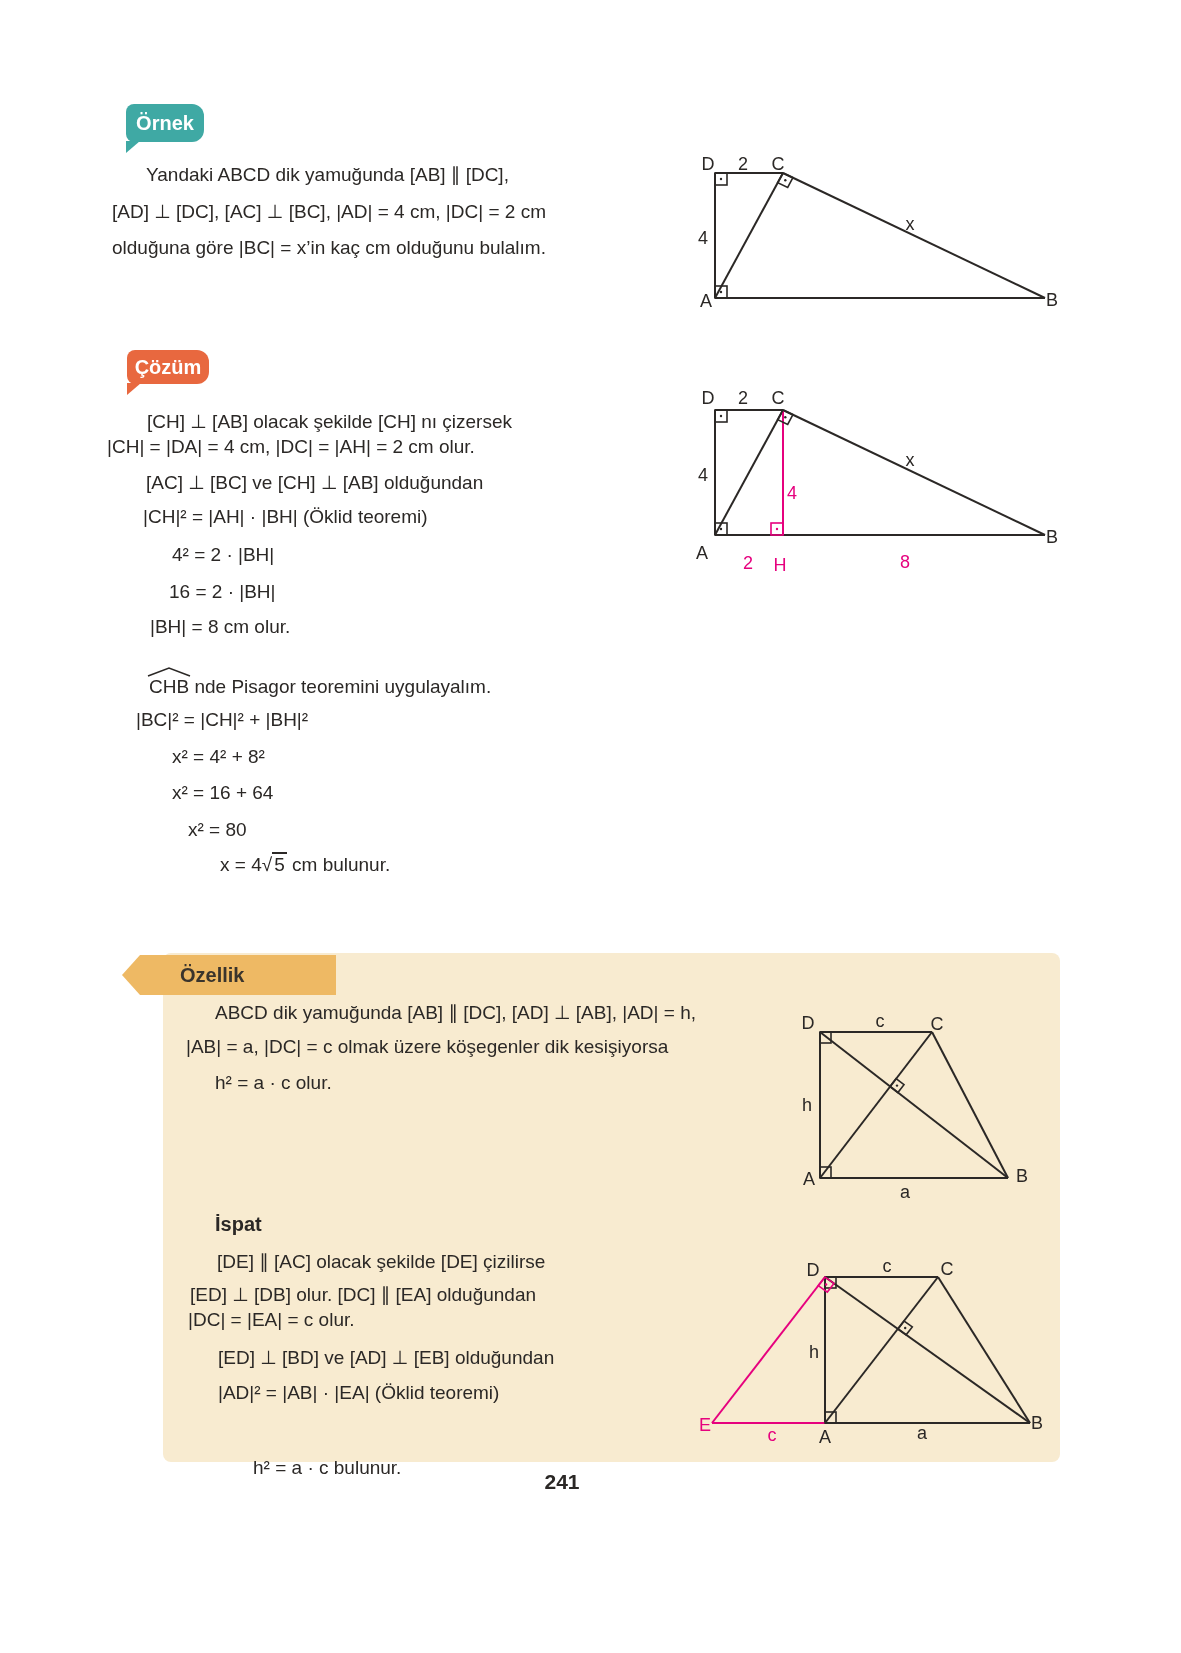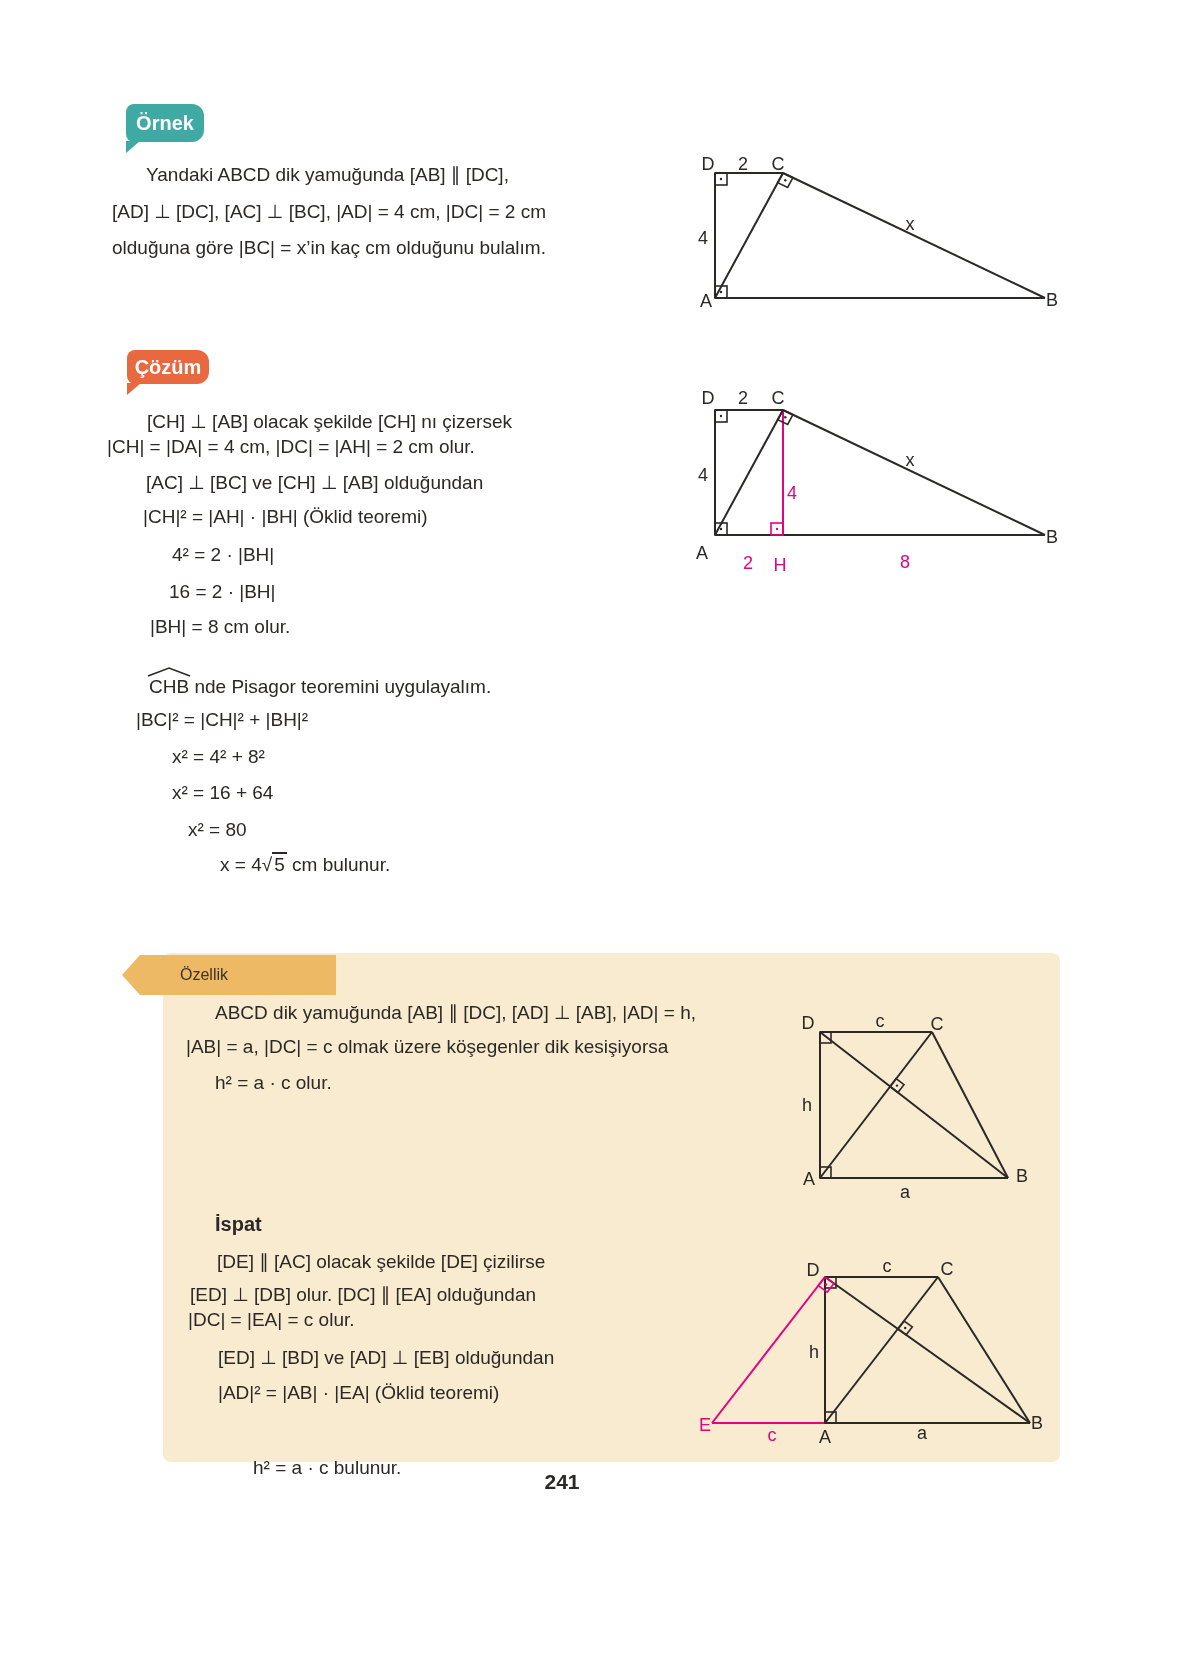--- a/index.html
+++ b/index.html
@@ -7,21 +7,21 @@
        font-family:"Liberation Sans", sans-serif;color:#2b2826;}
   .t{position:absolute;font-size:19px;line-height:24px;height:24px;white-space:nowrap;color:#2b2826;}
   .badge{position:absolute;color:#fff;font-weight:bold;font-size:20px;
          display:flex;align-items:center;justify-content:center;
          border-radius:8px 12px 12px 8px;}
   .badge::after{content:"";position:absolute;left:0;bottom:-11px;width:14px;height:12px;
          background:inherit;clip-path:polygon(0 0,100% 0,0 100%);}
   .panel{position:absolute;border-radius:8px;}
   .ribbon{position:absolute;display:flex;align-items:center;
           clip-path:polygon(18px 0,100% 0,100% 100%,18px 100%,0 50%);
-          font-weight:normal;font-size:16px;color:#3a342c;padding-left:58px;box-sizing:border-box;}
+          font-weight:bold;font-size:20px;color:#3a342c;padding-left:58px;box-sizing:border-box;}
   .heading{position:absolute;font-size:20px;font-weight:bold;white-space:nowrap;}
   svg{position:absolute;overflow:visible;}
   .edge{stroke:#2b2826;stroke-width:2;fill:none;}
   .edgem{stroke:#e6017e;stroke-width:2;fill:none;}
   .ra{stroke:#2b2826;stroke-width:1.6;fill:none;}
   .ram{stroke:#e6017e;stroke-width:1.6;fill:none;}
   .lbl{font-size:18px;fill:#2b2826;text-anchor:middle;font-family:"Liberation Sans",sans-serif;}
   .lblm{font-size:18px;fill:#e6017e;text-anchor:middle;font-family:"Liberation Sans",sans-serif;}
   .tri{position:relative;display:inline-block;}
   .tri svg{position:absolute;top:-8px;left:-2px;width:44px;height:10px;}

